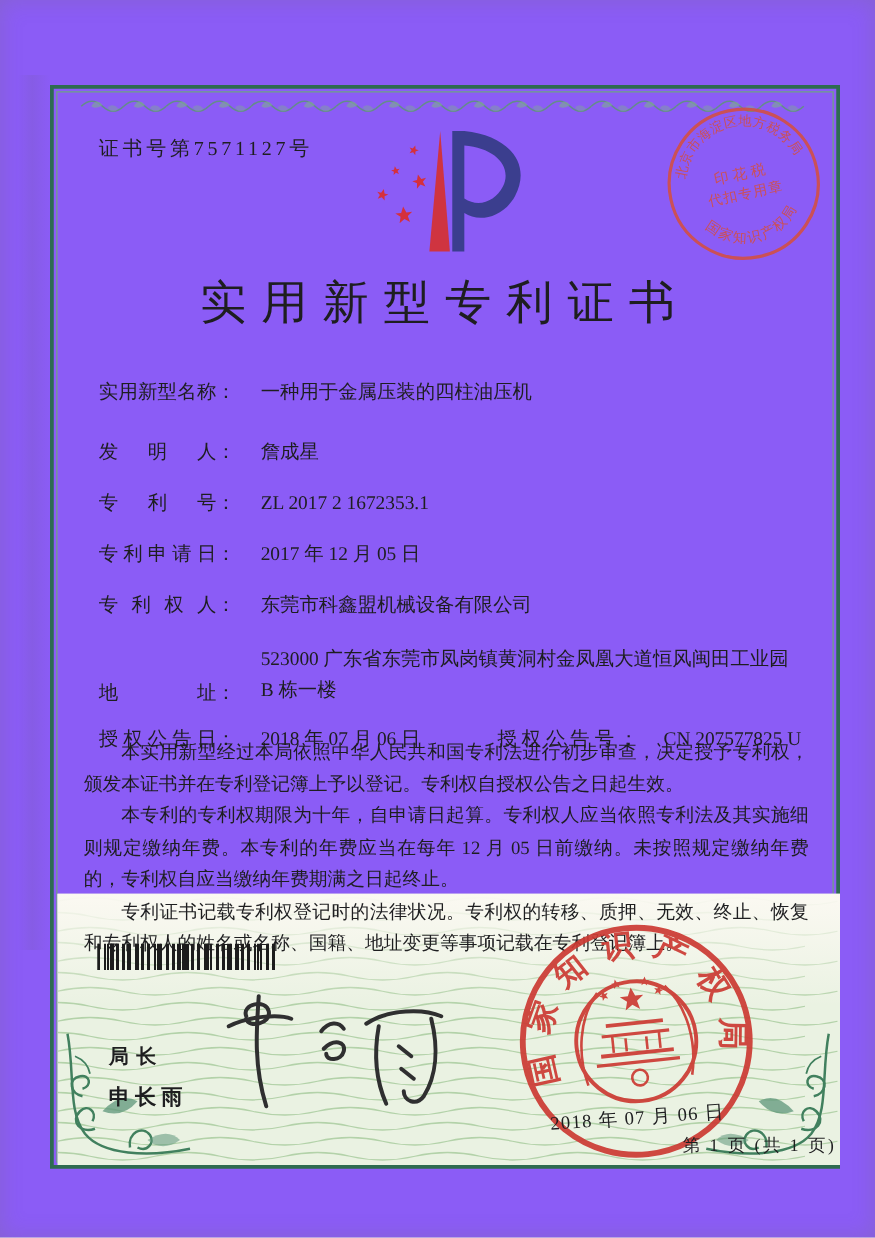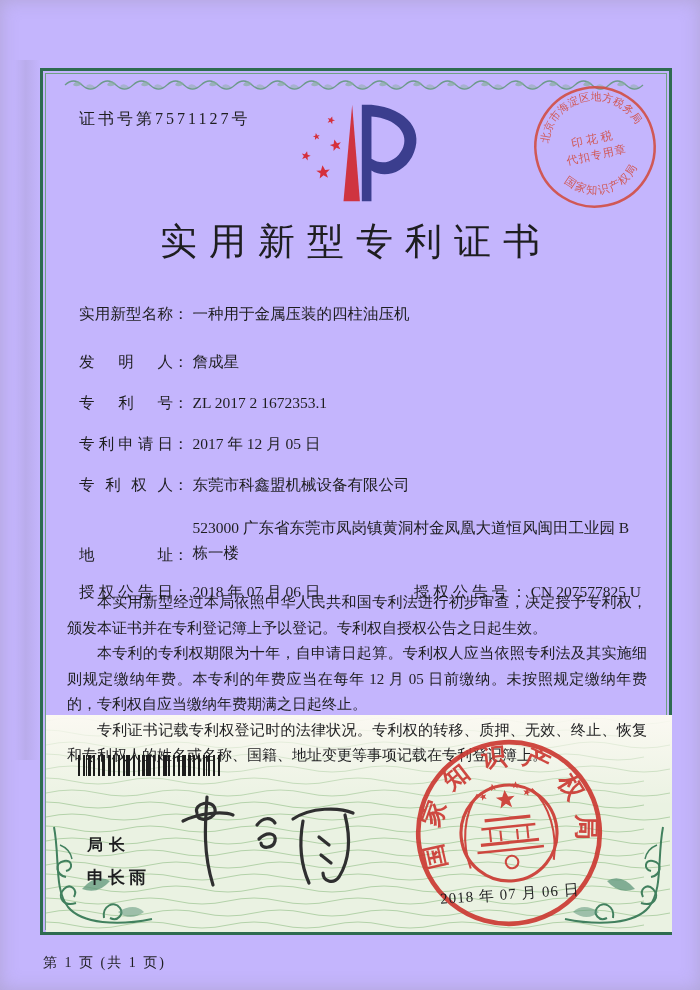--- a/index.html
+++ b/index.html
@@ -1,35 +1,35 @@
 <!DOCTYPE html>
 <html><head>
 <meta charset="utf-8">
 <style>
   html,body{margin:0;padding:0;background:#e9e7e0;}
-  .page{position:relative;width:700px;height:990px;background:#c4b5fd;overflow:hidden;
+  .page{position:relative;width:700px;height:990px;background:#8b5cf6;overflow:hidden;
         font-family:"Liberation Serif","DejaVu Serif",serif;color:#1e1e20;
         box-shadow:inset 0 0 18px rgba(120,115,100,.25);}
   .crease{position:absolute;left:14px;top:60px;width:26px;height:700px;pointer-events:none;
         background:linear-gradient(90deg,rgba(90,90,80,0) 0%,rgba(90,90,80,.10) 45%,rgba(90,90,80,0) 100%);}
   .frame{position:absolute;left:40px;top:68px;width:632px;height:867px;box-sizing:border-box;
         border:3px solid #2e6b50;}
   .frame-inner{position:absolute;inset:2px;border:1px solid #6fa184;pointer-events:none;}
   .garland{position:absolute;left:18px;top:5px;width:586px;height:16px;opacity:.85;}
   .cert-number{position:absolute;left:36px;top:38px;font-size:16px;letter-spacing:3px;font-weight:500;}
   .logo{position:absolute;left:240px;top:30px;width:148px;height:108px;}
   .tax-seal{position:absolute;left:486px;top:10px;width:132px;height:132px;transform:rotate(-12deg);opacity:.9;}
   .title{position:absolute;left:0;top:146px;width:100%;text-align:center;font-size:37px;
         font-weight:400;letter-spacing:12px;}
   .fields{position:absolute;left:36px;top:232px;width:562px;font-size:15.5px;}
   .frow{display:flex;align-items:flex-end;line-height:21px;margin-bottom:20px;}
   .frow.gap-lg{margin-bottom:27px;}
   .flabel{display:inline-block;width:94px;text-align:justify;text-align-last:justify;flex:none;font-weight:500;}
   .fcolon{flex:none;font-weight:500;}
-  .fvalue{margin-left:4px;font-weight:500;}
+  .fvalue{margin-left:20px;font-weight:500;}
   .addr .fvalue{max-width:452px;line-height:25px;}
   .addr{margin-bottom:16px;}
   .grant-right{margin-left:auto;display:flex;}
   .paras{position:absolute;left:24px;top:519px;width:580px;font-size:15px;line-height:25.5px;
         text-align:justify;z-index:2;}
   .paras p{margin:0;text-indent:2em;}
   .guilloche{position:absolute;left:3px;top:644px;width:626px;height:217px;z-index:0;background:#eaf2e2;}
   .guilloche .fade{position:absolute;left:0;top:0;width:100%;height:90px;
         background:linear-gradient(180deg,#fbf9f2 0%,rgba(251,249,242,0) 100%);}
   .barcode{position:absolute;left:35px;top:684px;width:142px;height:21px;z-index:2;
@@ -40,21 +40,21 @@
   .signature{position:absolute;left:126px;top:720px;width:195px;height:105px;z-index:3;}
   .official-title{position:absolute;left:44px;top:764px;font-size:16px;letter-spacing:6px;font-weight:700;z-index:3;}
   .official-name{position:absolute;left:44px;top:795px;font-size:17px;letter-spacing:4px;font-weight:600;z-index:3;}
   .cnipa-seal{position:absolute;left:370px;top:666px;width:192px;height:192px;z-index:2;
         transform:rotate(-6deg);opacity:.92;}
   .seal-date{position:absolute;left:372px;top:814px;width:190px;text-align:center;z-index:3;
         font-size:15px;letter-spacing:1px;font-weight:500;transform:rotate(-4deg);}
   .corner{position:absolute;width:112px;height:112px;z-index:1;}
   .corner.left{left:3px;top:748px;}
   .corner.right{left:516px;top:748px;}
-  .footer{position:absolute;left:0;top:883px;width:100%;text-align:left;font-size:14px;
+  .footer{position:absolute;left:0;top:837px;width:100%;text-align:right;font-size:14px;
         letter-spacing:2px;z-index:3;}
   svg text{font-family:"Liberation Serif","DejaVu Serif",serif;}
 </style>
 </head>
 <body>
 
 <svg width="0" height="0" style="position:absolute" aria-hidden="true">
   <defs>
     <path id="star" d="M0,-10 L2.94,-3.09 L9.51,-3.09 L4.05,1.18 L5.88,8.09 L0,4 L-5.88,8.09 L-4.05,1.18 L-9.51,-3.09 L-2.94,-3.09 Z"></path>
     <path id="wave" d="M0 0 q26 -6 52 0 t52 0 t52 0 t52 0 t52 0 t52 0 t52 0 t52 0 t52 0 t52 0 t52 0 t52 0" fill="none"></path>

